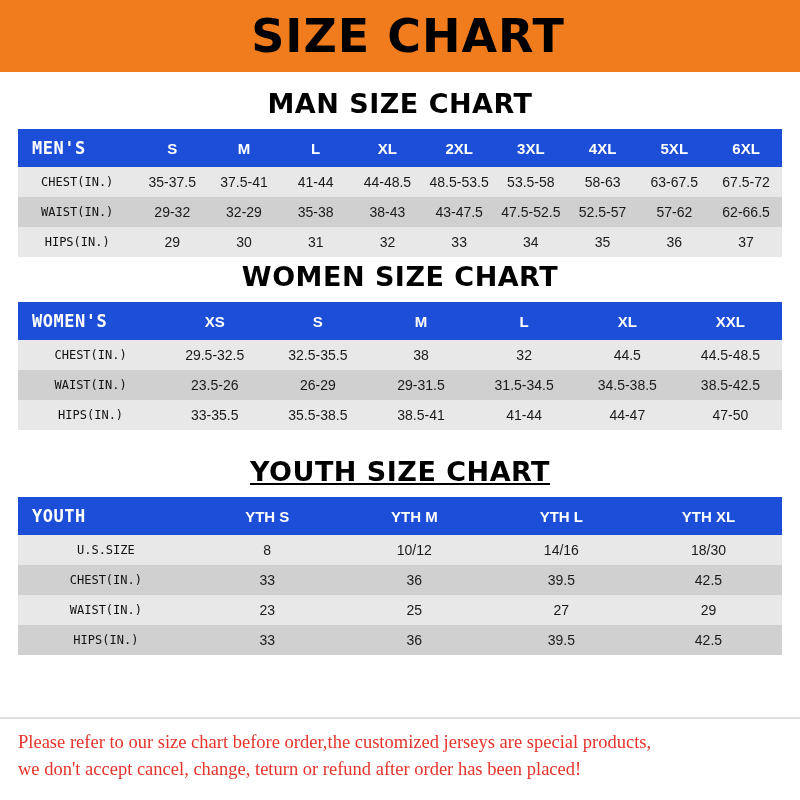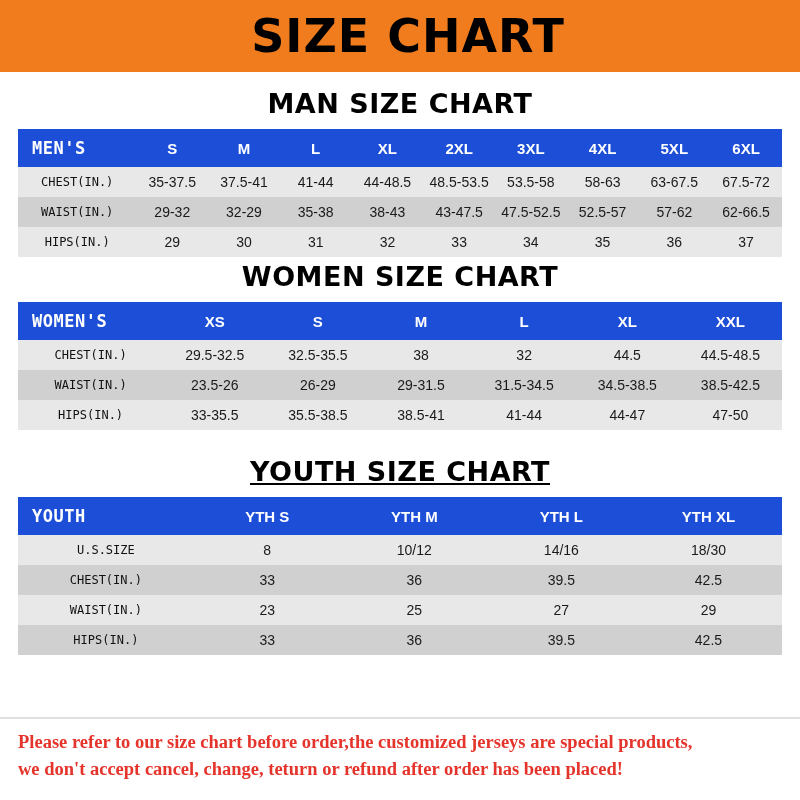--- a/index.html
+++ b/index.html
@@ -112,21 +112,20 @@
   
   .footer-note {
     margin-top: auto;
     padding: 10px 18px 16px 18px;
     border-top: 2px solid #e0e0e0;
     color: #e4342b;
     font-family: "Liberation Serif", serif;
     font-size: 18.5px;
     line-height: 1.5;
     text-align: left;
-    font-weight: bold;
   }
   .footer-note .line { display: block; }
 </style>
 </head>
 <body>
 
 <div class="page">
 
   <div class="header-band">
     <div class="title">SIZE CHART</div>

